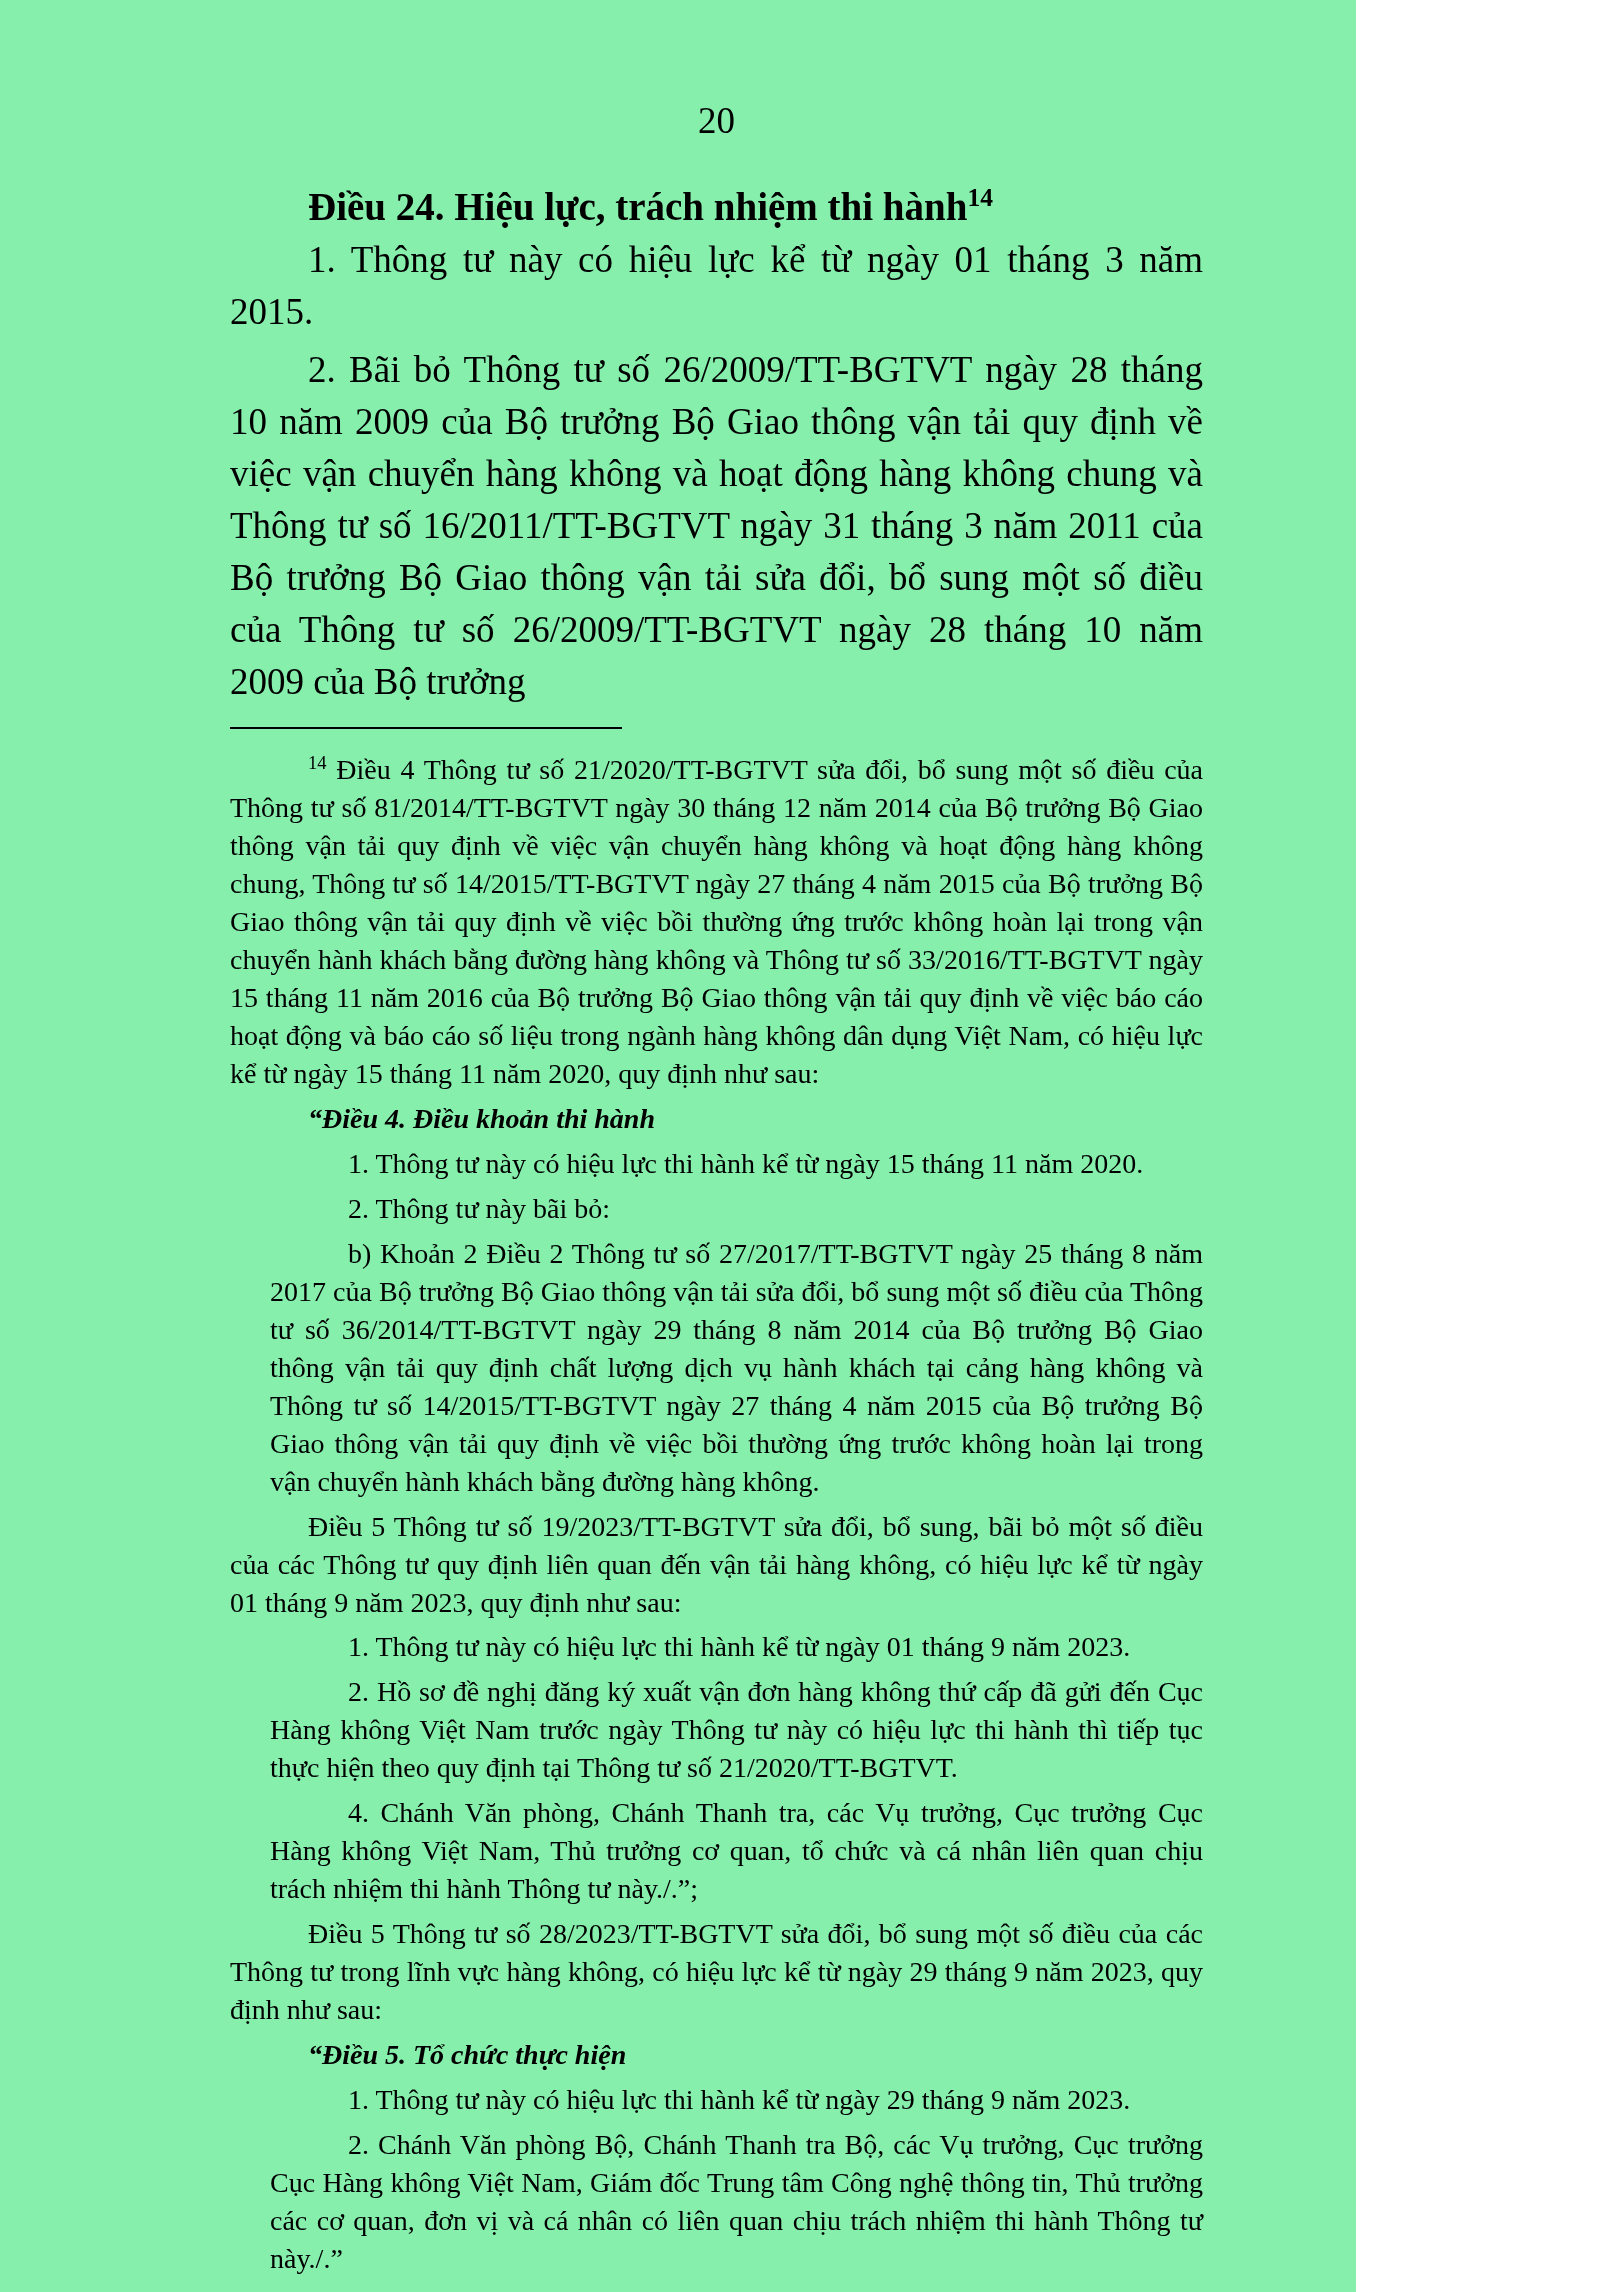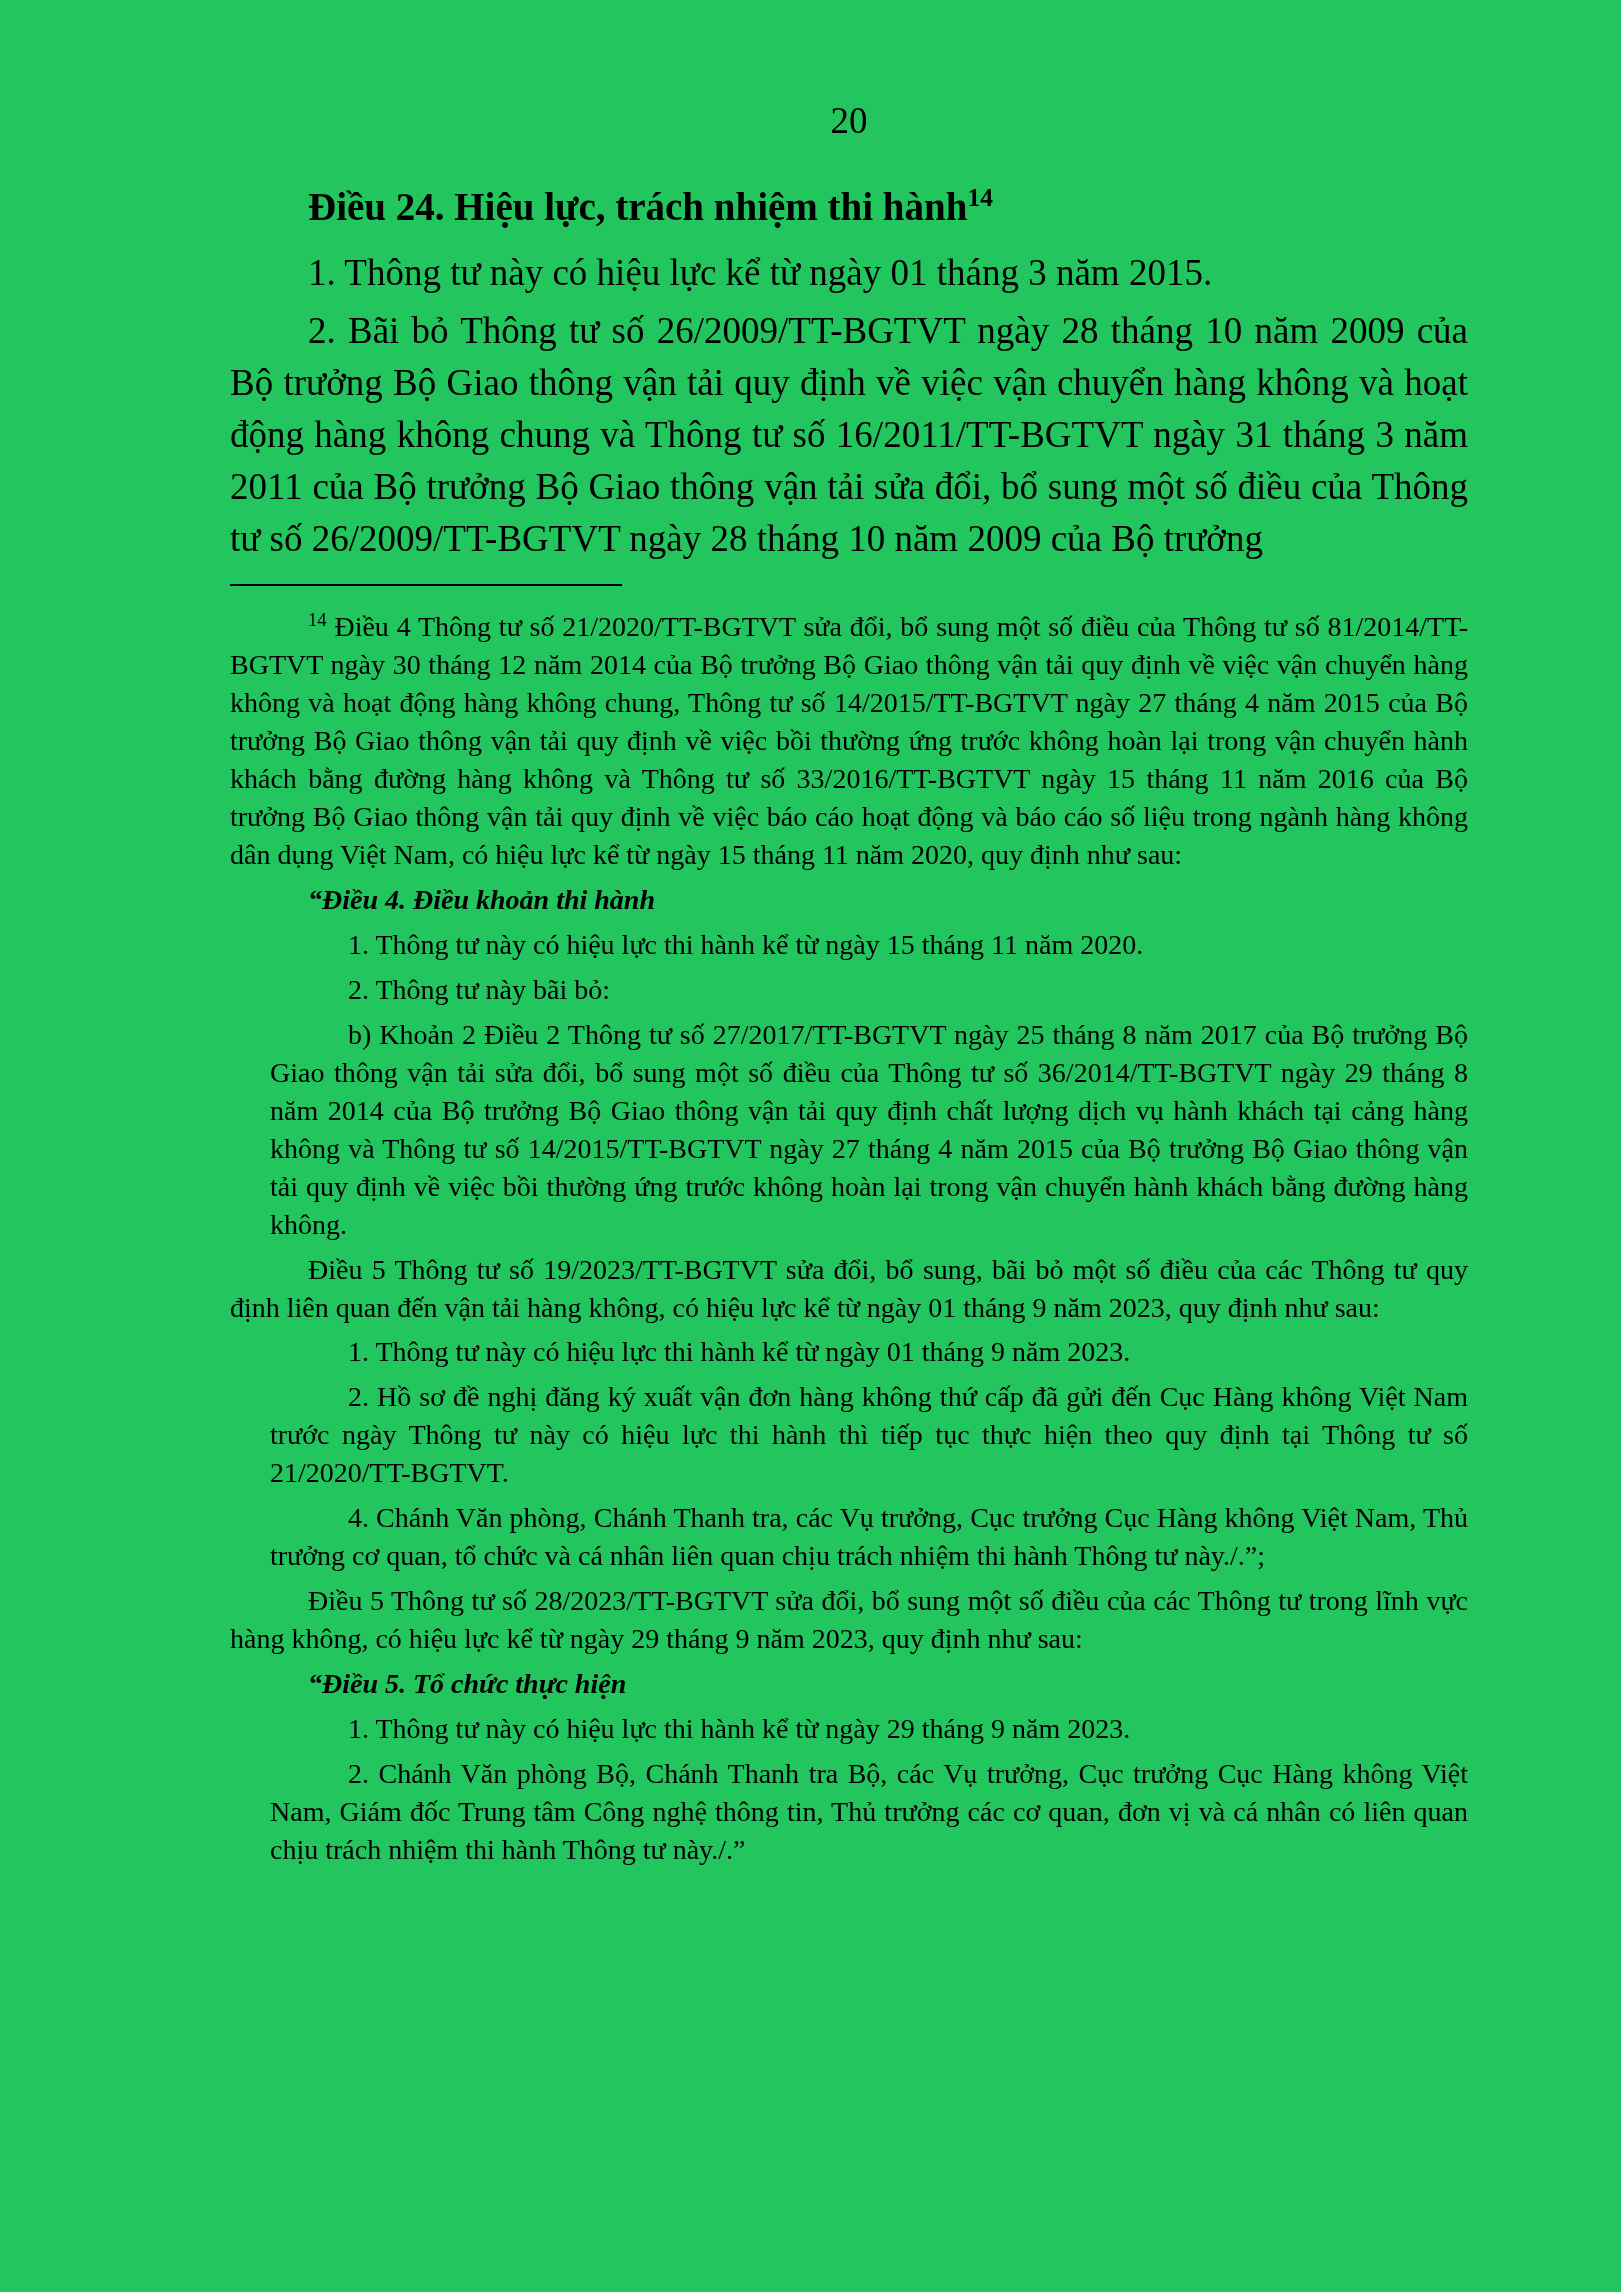--- a/index.html
+++ b/index.html
@@ -2,23 +2,23 @@
 <html><head>
 <meta charset="utf-8">
 <style>
   html, body {
     margin: 0;
     padding: 0;
     background: #ffffff;
   }
   .page {
     position: relative;
-    width: 1621px;
+    width: 1356px;
     height: 2293px;
-    background: #22c55e;
+    background: #86efac;
     color: #000000;
     font-family: "Liberation Serif", serif;
     overflow: hidden;
   }
   .content {
     padding: 101px 153px 0 230px;
   }
   .page-number {
     text-align: center;
     font-size: 37px;
@@ -32,21 +32,21 @@
     font-weight: bold;
   }
   .heading sup {
     font-size: 25.5px;
     line-height: 0;
     position: relative;
     top: -0.55em;
     vertical-align: baseline;
   }
   .para {
-    margin: 17px 0 0 0;
+    margin: 4px 0 0 0;
     font-size: 37px;
     line-height: 52px;
     text-align: justify;
     text-indent: 78px;
   }
   .para.p2 {
     margin-top: 5.9px;
   }
   .footnote-sep {
     width: 392px;

